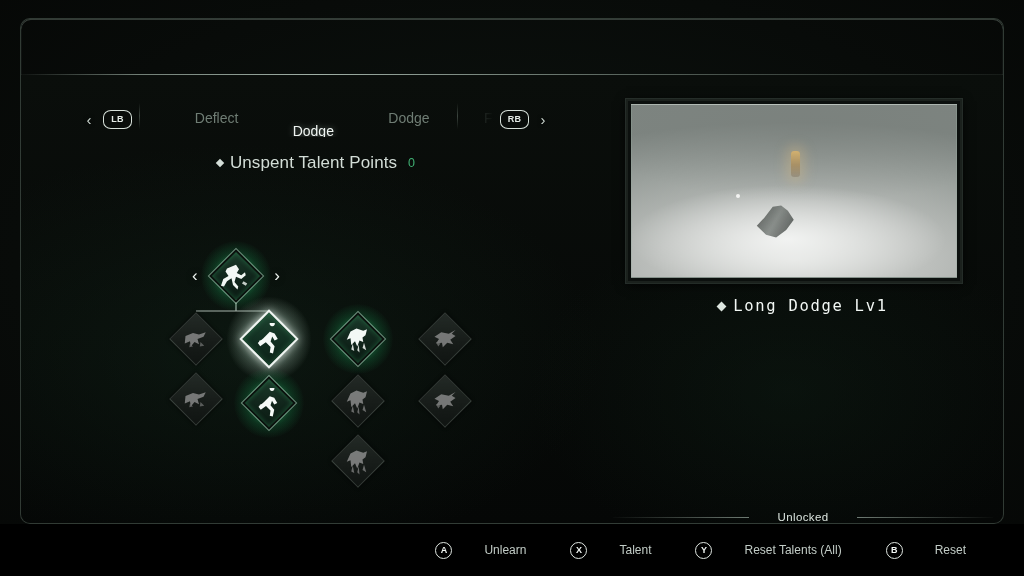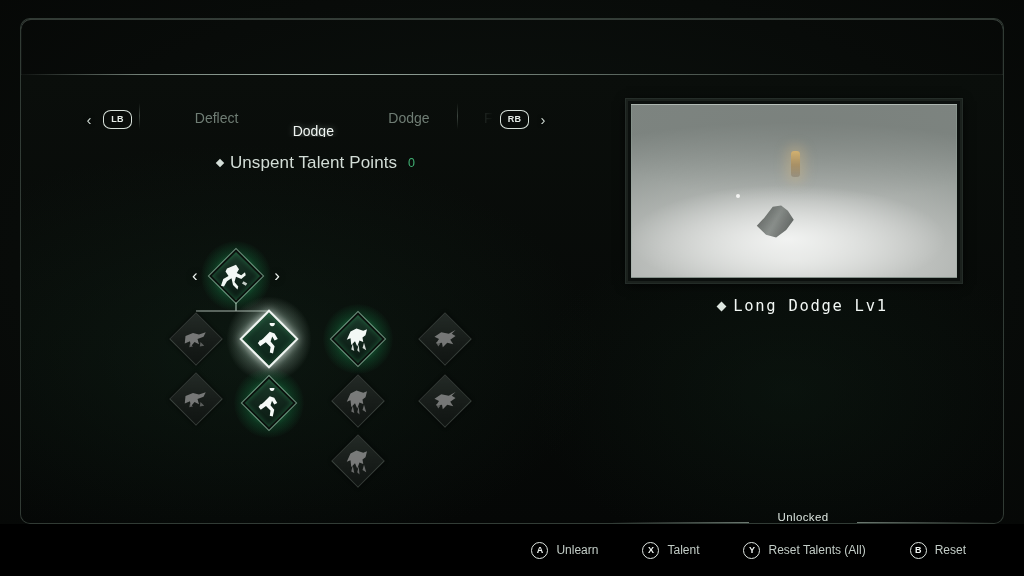--- a/index.html
+++ b/index.html
@@ -366,21 +366,21 @@
     font-size: 11.5px;
     line-height: 1.5;
     padding: 0 14px;
   }
 
   #status-row {
     position: absolute;
     left: 12px; top: 436px;
     width: 380px;
     display: flex;
-    align-items: flex-end;
+    align-items: center;
     gap: 28px;
   }
   .status-rule {
     flex: 1 1 auto;
     height: 1px;
     background: linear-gradient(90deg, rgba(170,190,178,0.02), rgba(195,215,202,0.55));
   }
   .status-rule.right {
     background: linear-gradient(90deg, rgba(195,215,202,0.55), rgba(170,190,178,0.02));
   }
@@ -417,20 +417,21 @@
     font-size: 9px;
     font-weight: bold;
     display: flex;
     align-items: center;
     justify-content: center;
     flex: 0 0 auto;
   }
   .action-label {
     color: #c2ccc6;
     font-size: 12px;
+    margin-left: 24px;
   }
 </style>
 </head>
 <body>
 
 <div id="talents-panel">
   <div id="panel-glow-edge"></div>
 
   <div id="title-underline"></div>
 

